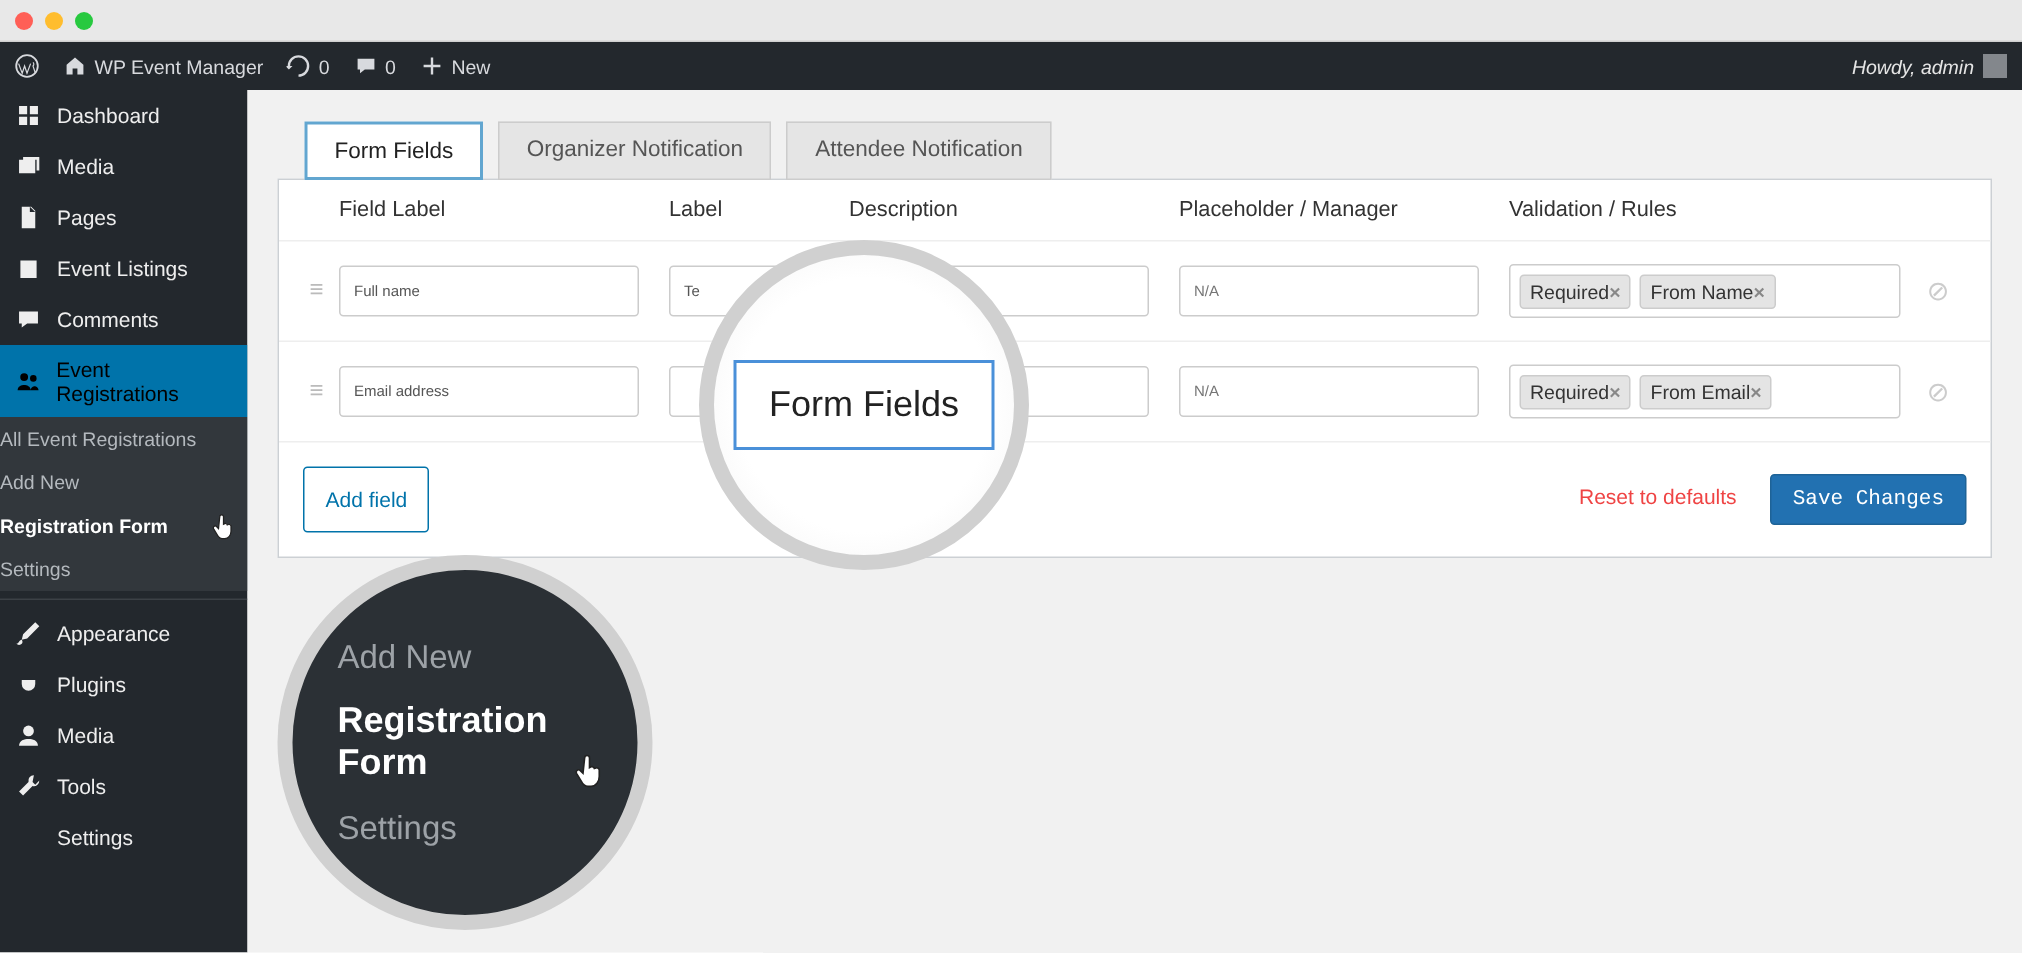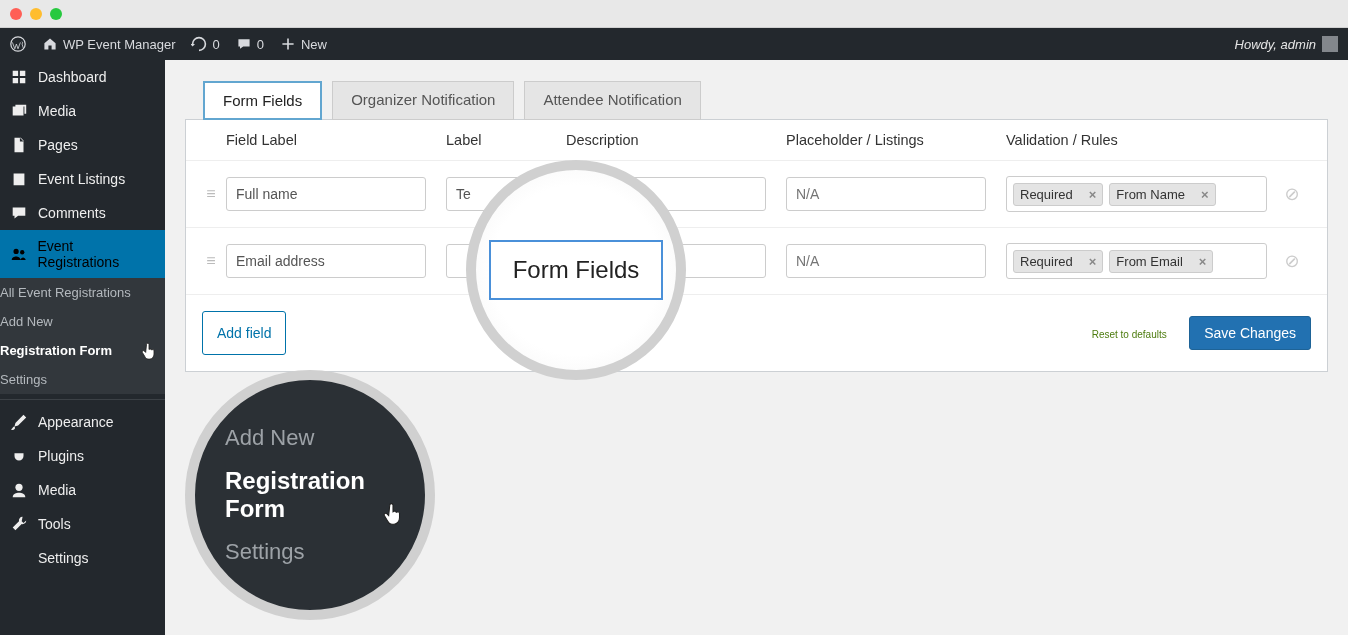--- a/index.html
+++ b/index.html
@@ -33,31 +33,31 @@
 .tabs { display:flex; margin-left:18px;}
 .tab { background:#e5e5e5; border:1px solid #ccc; padding:9px 18px; font-size:15px; color:#555; cursor:pointer; margin-right:10px; position:relative; top:1px;}
 .tab.active { background:#fff; border:2px solid #62a6d0; color:#222; font-weight:500;}
 .panel { background:#fff; border:1px solid #ccd0d4; }
 .colhead { display:flex; padding:12px 20px 12px 40px; font-size:14.5px; color:#333; border-bottom:1px solid #eee;}
 .colhead > div:nth-child(1){width:220px;} .colhead > div:nth-child(2){width:120px;}
 .colhead > div:nth-child(3){width:220px;} .colhead > div:nth-child(4){width:220px;}
 .colhead > div:nth-child(5){flex:1;}
 .row { display:flex; align-items:center; padding:15px 20px 15px 10px; border-bottom:1px solid #eee;}
 .drag { width:30px; color:#bbb; font-size:16px; text-align:center; cursor:move;}
-.row input[type=text]{ height:34px; border:1px solid #ccc; border-radius:3px; padding:0 9px; font-size:14px; color:#555;}
+.row input[type=text]{ height:34px; border:1px solid #ccc; border-radius:3px; padding:0 9px; font-size:10px; color:#555;}
 .c1{width:200px;margin-right:20px;} .c2{width:100px;margin-right:20px;} .c3{width:200px;margin-right:20px;} .c4{width:200px;margin-right:20px;}
 .c5{flex:1;display:flex;gap:6px;align-items:center;border:1px solid #ccc;border-radius:3px;padding:4px 6px;height:36px;}
-.tag { background:#e4e4e4; border:1px solid #ccc; border-radius:3px; padding:3px 6px; font-size:13px; display:flex; align-items:center; gap:16px; color:#333;}
+.tag { background:#e4e4e4; border:1px solid #ccc; border-radius:3px; padding:3px 6px; font-size:13px; display:flex; align-items:center; gap:0; color:#333;}
 .tag .x { color:#888; font-weight:bold; cursor:pointer;}
 .del { width:30px; text-align:center; color:#ccc; font-size:18px; cursor:pointer; margin-left:10px;}
 .actions { display:flex; justify-content:space-between; align-items:center; padding:16px;}
 .btn { border-radius:3px; padding:13px 14px; font-size:14px; cursor:pointer; border:1px solid;}
 .btn-add { background:#fff; border-color:#0073aa; color:#0073aa;}
-.btn-primary { background:#2271b1; border-color:#1e6397; color:#fff; padding:8px 14px;}
-.reset { color:#4d7c0f; margin-right:18px; font-size:10px; cursor:pointer;}
+.btn-primary { background:#2271b1; border-color:#1e6397; color:#fff; padding:8px 14px;font-family:Liberation Mono, monospace;}
+.reset { color:#ef4444; margin-right:18px; font-size:14px; cursor:pointer;}
 
 
 .mag1 { position:absolute; left:466px; top:160px; width:220px; height:220px; border-radius:50%; border:10px solid #d0d0d0; background:radial-gradient(circle,#fff 60%,#f2f2f2);display:flex;align-items:center;justify-content:center;z-index:5;}
 .mag1 .inner { border:2px solid #4a90d9; background:#fff; padding:14px 22px; font-size:24px; color:#222;}
 
 
 .mag2 { position:absolute; left:185px; top:370px; width:250px; height:250px; border-radius:50%; border:10px solid #d0d0d0; background:#2b3035; display:flex; flex-direction:column; justify-content:center; padding-left:30px; z-index:5;}
 .mag2 .m2i { font-size:22px; color:#9da2a7; padding:8px 0;}
 .mag2 .m2i.active { color:#fff; font-weight:700; font-size:24px; position:relative;}
 
@@ -199,21 +199,21 @@
   <div class="tabs">
     <div class="tab active">Form Fields</div>
     <div class="tab">Organizer Notification</div>
     <div class="tab">Attendee Notification</div>
   </div>
   <div class="panel">
     <div class="colhead">
       <div>Field Label</div>
       <div>Label</div>
       <div>Description</div>
-      <div>Placeholder / Listings</div>
+      <div>Placeholder / Manager</div>
       <div>Validation / Rules</div>
     </div>
 
     <div class="row">
       <div class="drag">≡</div>
       <input class="c1" type="text" value="Full name" style="">
       <input class="c2" type="text" value="Te" style="">
       <input class="c3" type="text" style="">
       <input class="c4" type="text" placeholder="N/A" style="">
       <div class="c5">

